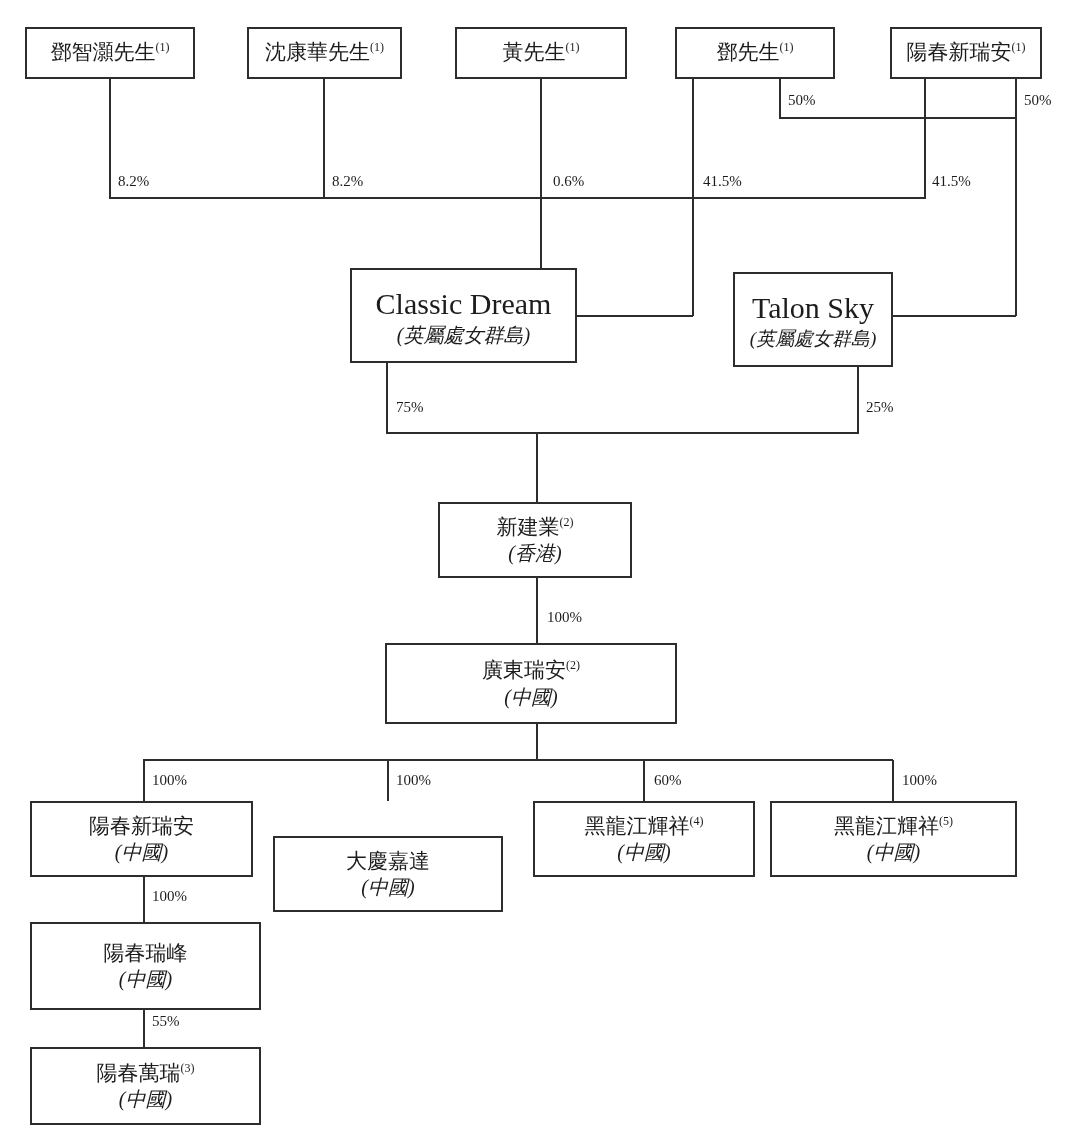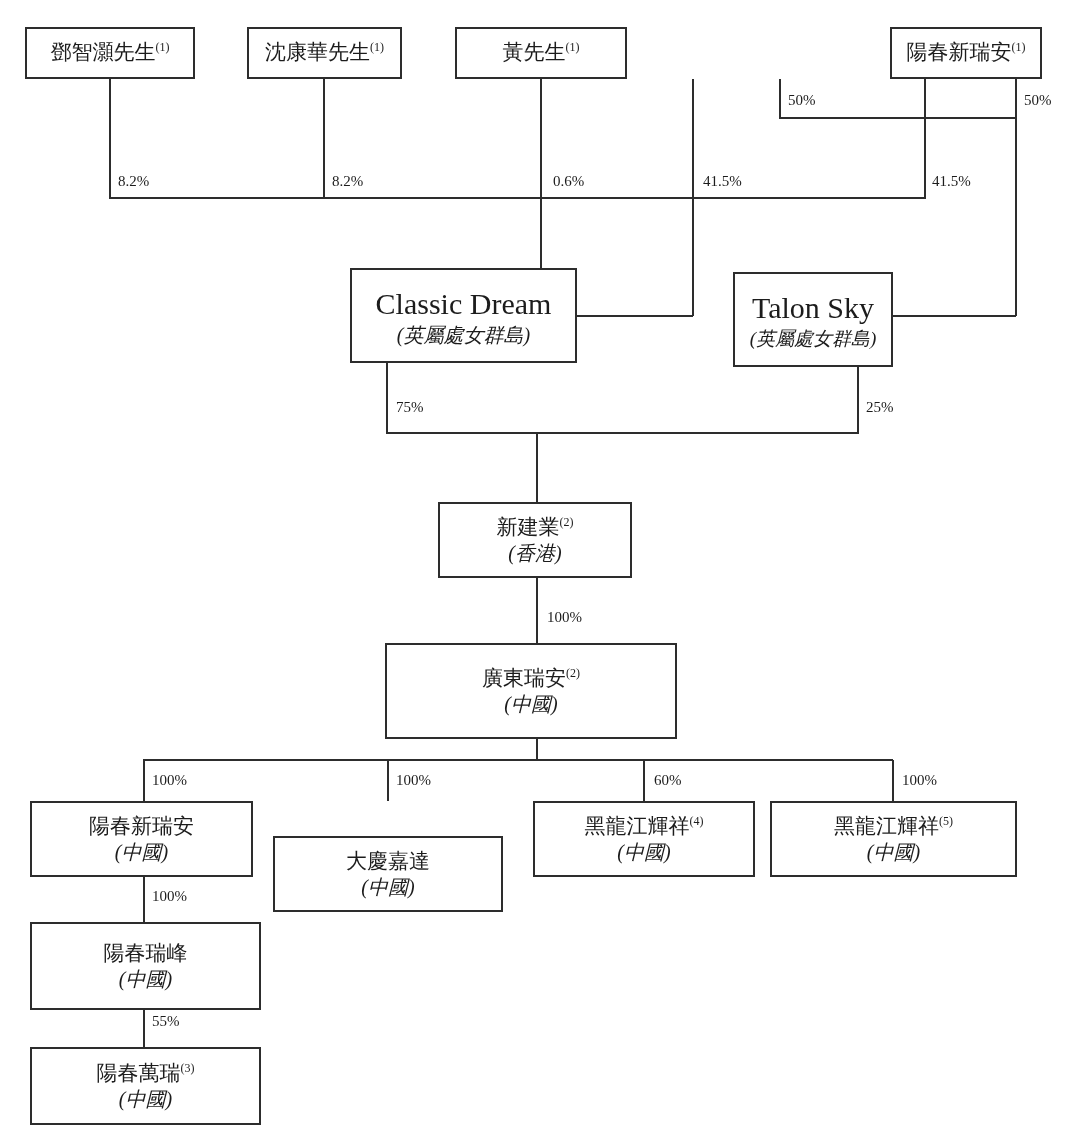--- a/index.html
+++ b/index.html
@@ -74,39 +74,42 @@
 
   <div class="box" style="left:25px;top:27px;width:170px;height:52px">
     <div class="box-name"><span>鄧智灝先生</span><sup>(1)</sup></div>
   </div>
   <div class="box" style="left:247px;top:27px;width:155px;height:52px">
     <div class="box-name"><span>沈康華先生</span><sup>(1)</sup></div>
   </div>
   <div class="box" style="left:455px;top:27px;width:172px;height:52px">
     <div class="box-name"><span>黃先生</span><sup>(1)</sup></div>
   </div>
+  <div class="box" style="left:675px;top:27px;width:160px;height:52px">
+    <div class="box-name"><span>鄧先生</span><sup>(1)</sup></div>
+  </div>
   <div class="box" style="left:890px;top:27px;width:152px;height:52px">
     <div class="box-name"><span>陽春新瑞安</span><sup>(1)</sup></div>
   </div>
 
   <div class="box" style="left:350px;top:268px;width:227px;height:95px">
     <div class="box-name latin">Classic Dream</div>
     <div class="box-sub">(英屬處女群島)</div>
   </div>
   <div class="box" style="left:733px;top:272px;width:160px;height:95px">
     <div class="box-name latin">Talon Sky</div>
     <div class="box-sub small">(英屬處女群島)</div>
   </div>
 
   <div class="box" style="left:438px;top:502px;width:194px;height:76px">
     <div class="box-name"><span>新建業</span><sup>(2)</sup></div>
     <div class="box-sub">(香港)</div>
   </div>
 
-  <div class="box" style="left:385px;top:643px;width:292px;height:96px">
+  <div class="box" style="left:385px;top:643px;width:292px;height:81px">
     <div class="box-name"><span>廣東瑞安</span><sup>(2)</sup></div>
     <div class="box-sub">(中國)</div>
   </div>
 
   <div class="box" style="left:30px;top:801px;width:223px;height:76px">
     <div class="box-name">陽春新瑞安</div>
     <div class="box-sub">(中國)</div>
   </div>
   <div class="box" style="left:273px;top:836px;width:230px;height:76px">
     <div class="box-name">大慶嘉達</div>

